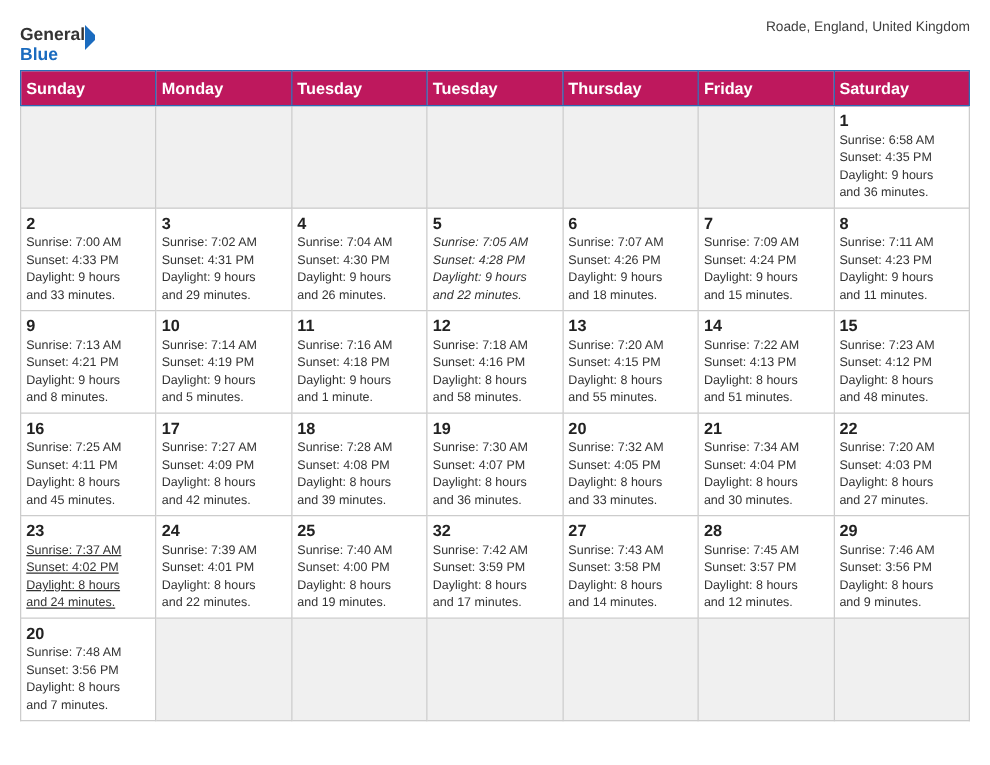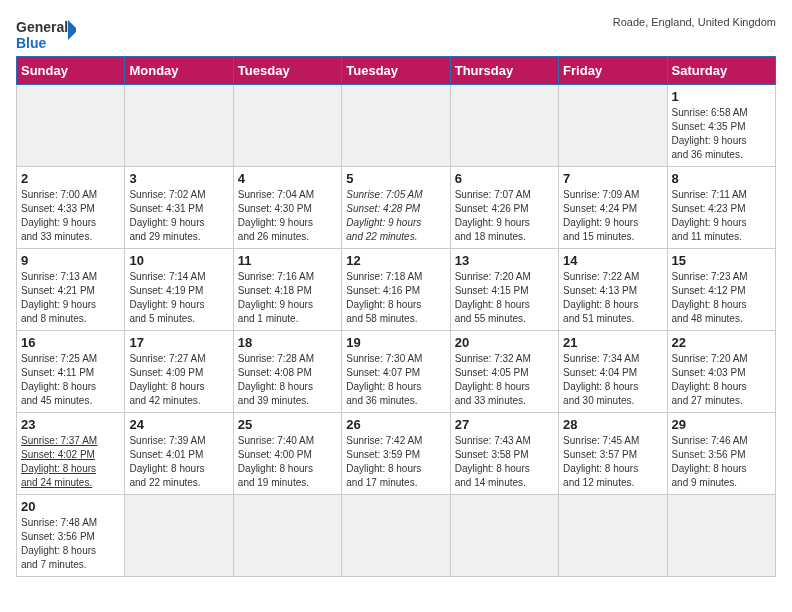--- a/index.html
+++ b/index.html
@@ -283,21 +283,21 @@
 and 22 minutes.</div>
         </td>
         <td>
           <span class="day-num">25</span>
           <div class="sun-info" style="white-space: pre-line;">Sunrise: 7:40 AM
 Sunset: 4:00 PM
 Daylight: 8 hours
 and 19 minutes.</div>
         </td>
         <td>
-          <span class="day-num">26</span>
+          <span class="day-num">32</span>
           <div class="sun-info" style="white-space: pre-line;">Sunrise: 7:42 AM
 Sunset: 3:59 PM
 Daylight: 8 hours
 and 17 minutes.</div>
         </td>
         <td>
           <span class="day-num">27</span>
           <div class="sun-info" style="white-space: pre-line;">Sunrise: 7:43 AM
 Sunset: 3:58 PM
 Daylight: 8 hours

